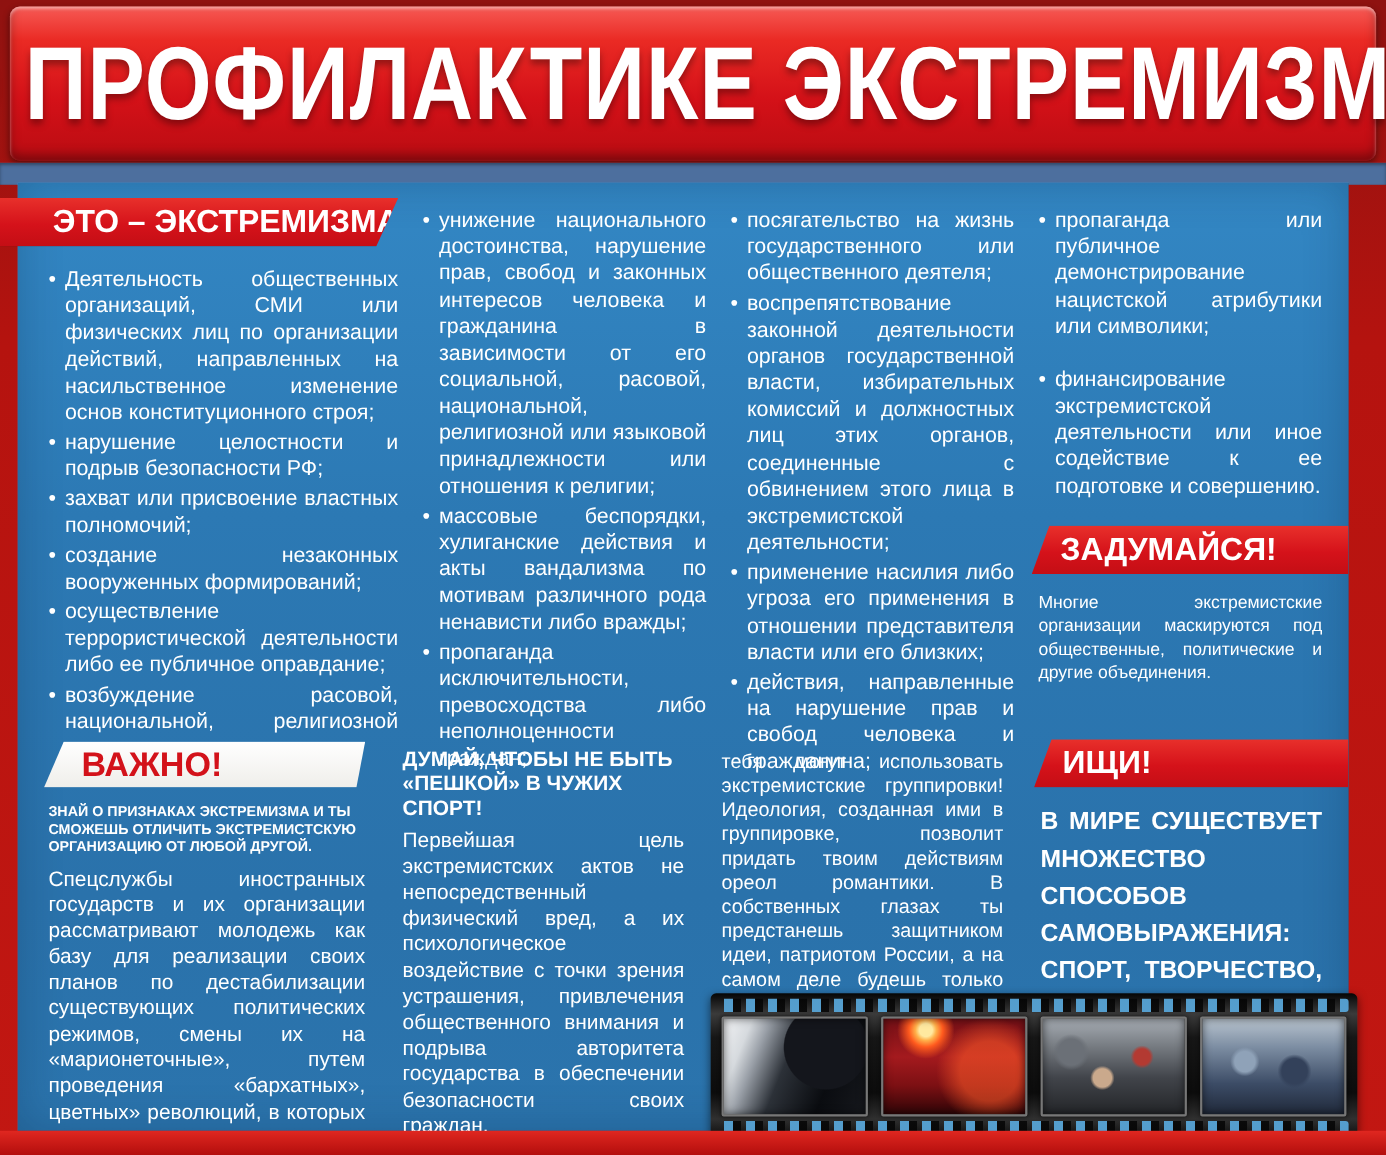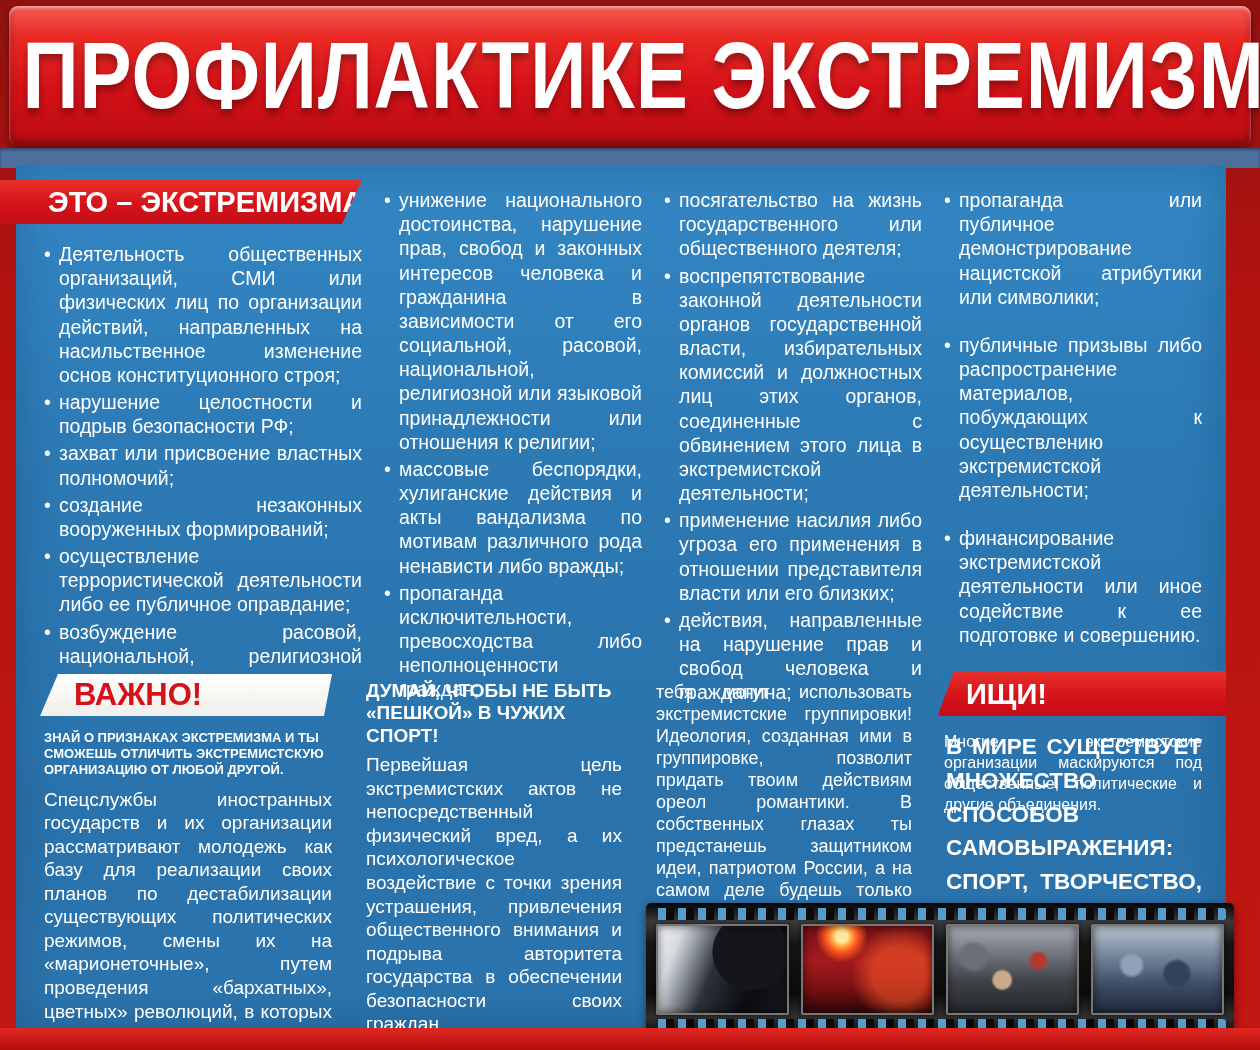--- a/index.html
+++ b/index.html
@@ -129,21 +129,20 @@
         <ul class="bullets" style="margin-top:16px">
             <li>посягательство на жизнь государственного или общественного деятеля;</li>
             <li>воспрепятствование законной деятельности органов государственной власти, избирательных комиссий и должностных лиц этих органов, соединенные с обвинением этого лица в экстремистской деятельности;</li>
             <li>применение насилия либо угроза его применения в отношении представителя власти или его близких;</li>
             <li>действия, направленные на нарушение прав и свобод человека и гражданина;</li>
           </ul>
       </div>
       <div class="col col4-top">
         <ul class="bullets" style="margin-top:16px">
             <li>пропаганда или  публичное демонстрирование нацистской атрибутики или символики;</li>
-            <li>публичные призывы либо распространение материалов, побуждающих к осуществлению экстремистской деятельности;</li>
             <li>финансирование экстремистской деятельности или иное содействие к ее подготовке и совершению.</li>
           </ul>
         <div class="ribbon ribbon-zadumaysya">ЗАДУМАЙСЯ!</div>
         <div class="zadumaysya-body">Многие экстремистские организации маскируются под общественные, политические и другие объединения.</div>
       </div>
     </div>
 
     <div class="grid-bottom">
       <div class="col">
         <div class="ribbon ribbon-vazhno">ВАЖНО!</div>

